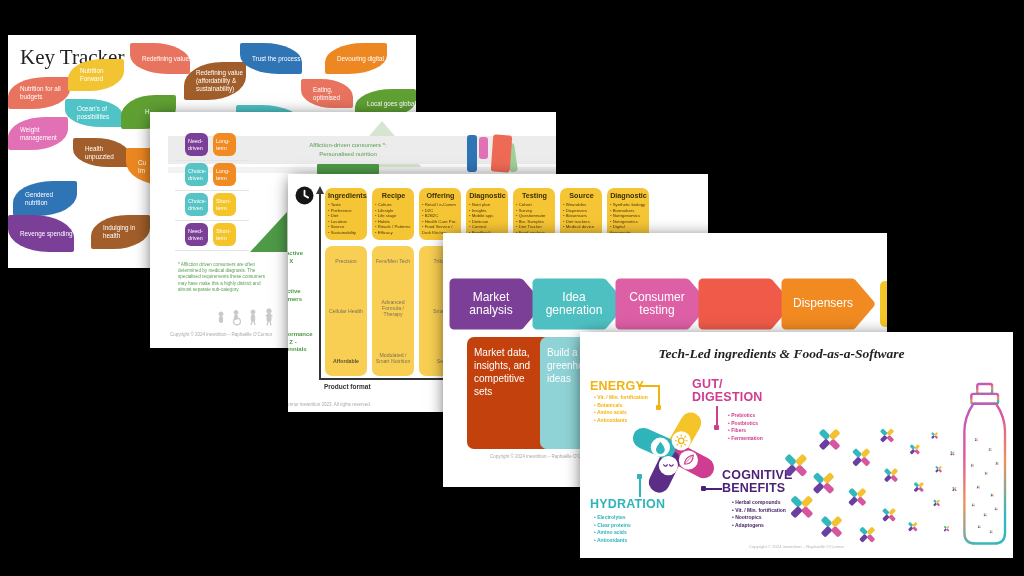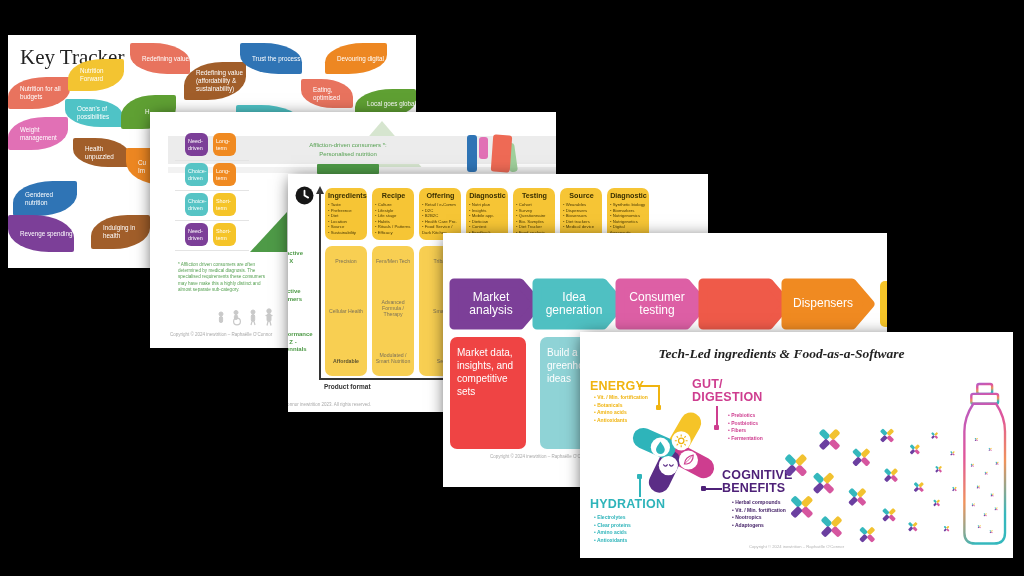--- a/index.html
+++ b/index.html
@@ -335,21 +335,21 @@
           </svg>
       </div>
       <div class="chev">
         <svg viewBox="0 0 96 54" style="color:#F08A21">
             <path d="M6 6 H72 L90 27 L72 48 H6 Z" fill="currentColor" stroke="currentColor" stroke-width="9" stroke-linejoin="round"></path>
           </svg>
         <div class="chevlab">Dispensers</div>
       </div>
     </div>
     <div class="nextchev" style="background:#F5C428"></div>
-    <div class="pbox" style="left:7px;width:76px;background:#ef4444"><span>Market data, insights, and competitive sets</span></div>
+    <div class="pbox" style="left:24px;width:84px;background:#c2410c"><span>Market data, insights, and competitive sets</span></div>
     <div class="pbox" style="left:97px;width:88px;background:#8FD3D6"><span>Build a greenhouse of ideas</span></div>
     <div class="copy" style="position:absolute;left:47px;top:221px">Copyright © 2024 inewtrition – Raphaëlle O'Connor</div>
   </div>
 
   <div class="slide" id="s5">
     <div class="s5-title">Tech-Led ingredients &amp; Food-as-a-Software</div>
 
     <div class="cat" style="left:10px;top:48px;color:#F0B410">ENERGY</div>
     <div class="line" style="left:58px;top:53px;width:22px;height:2px;background:#F0B410"></div>
     <div class="line" style="left:78px;top:53px;width:2px;height:21px;background:#F0B410"></div>

